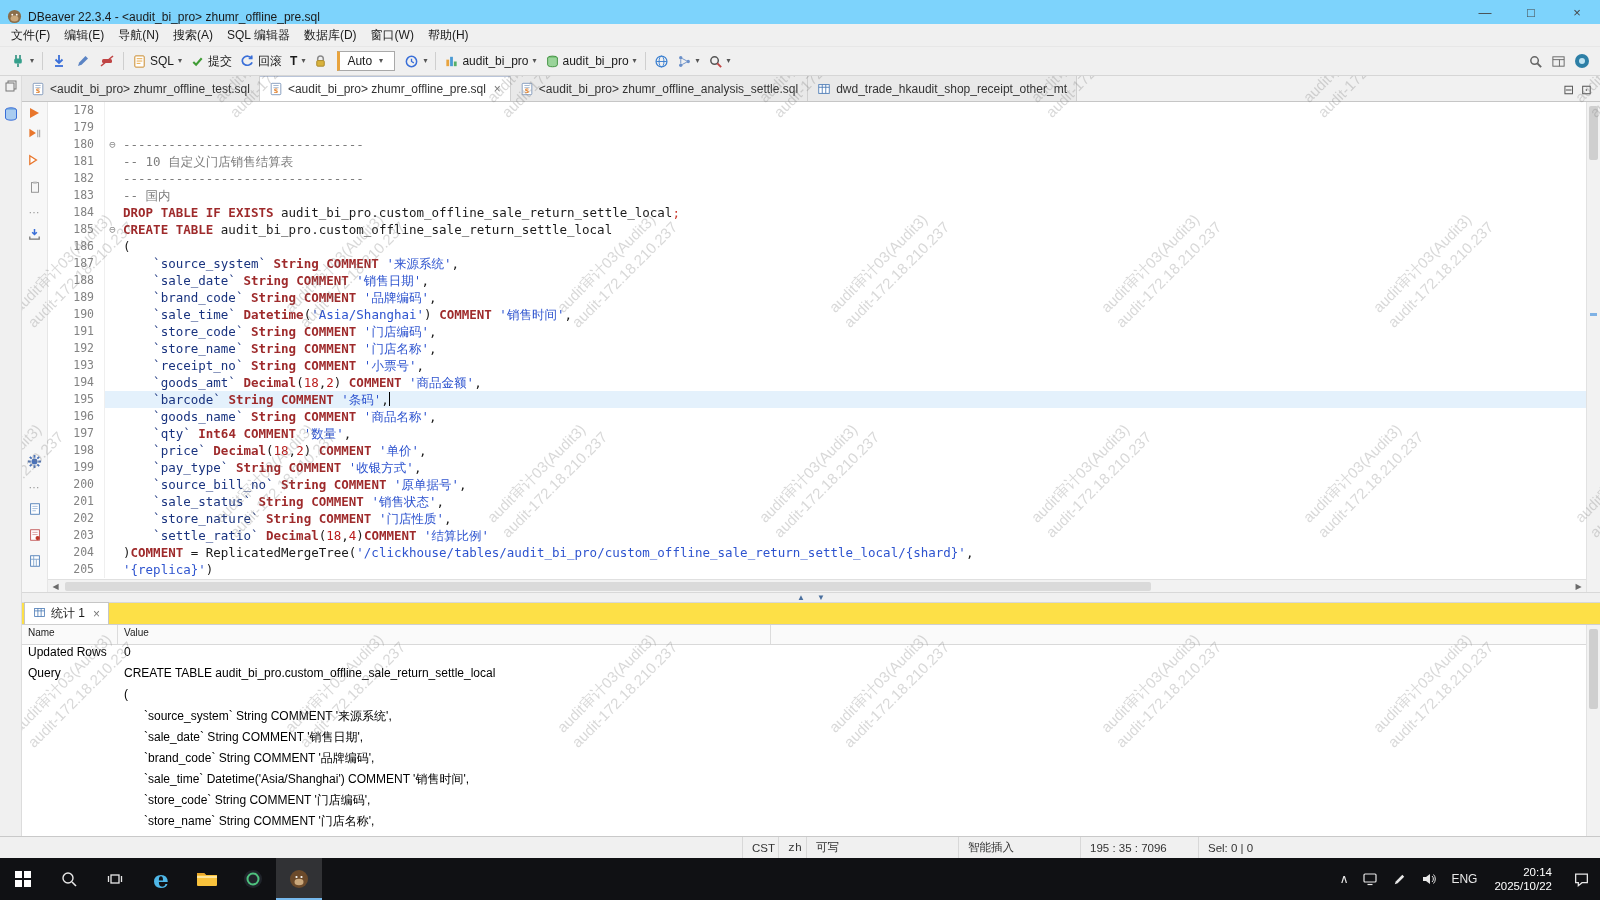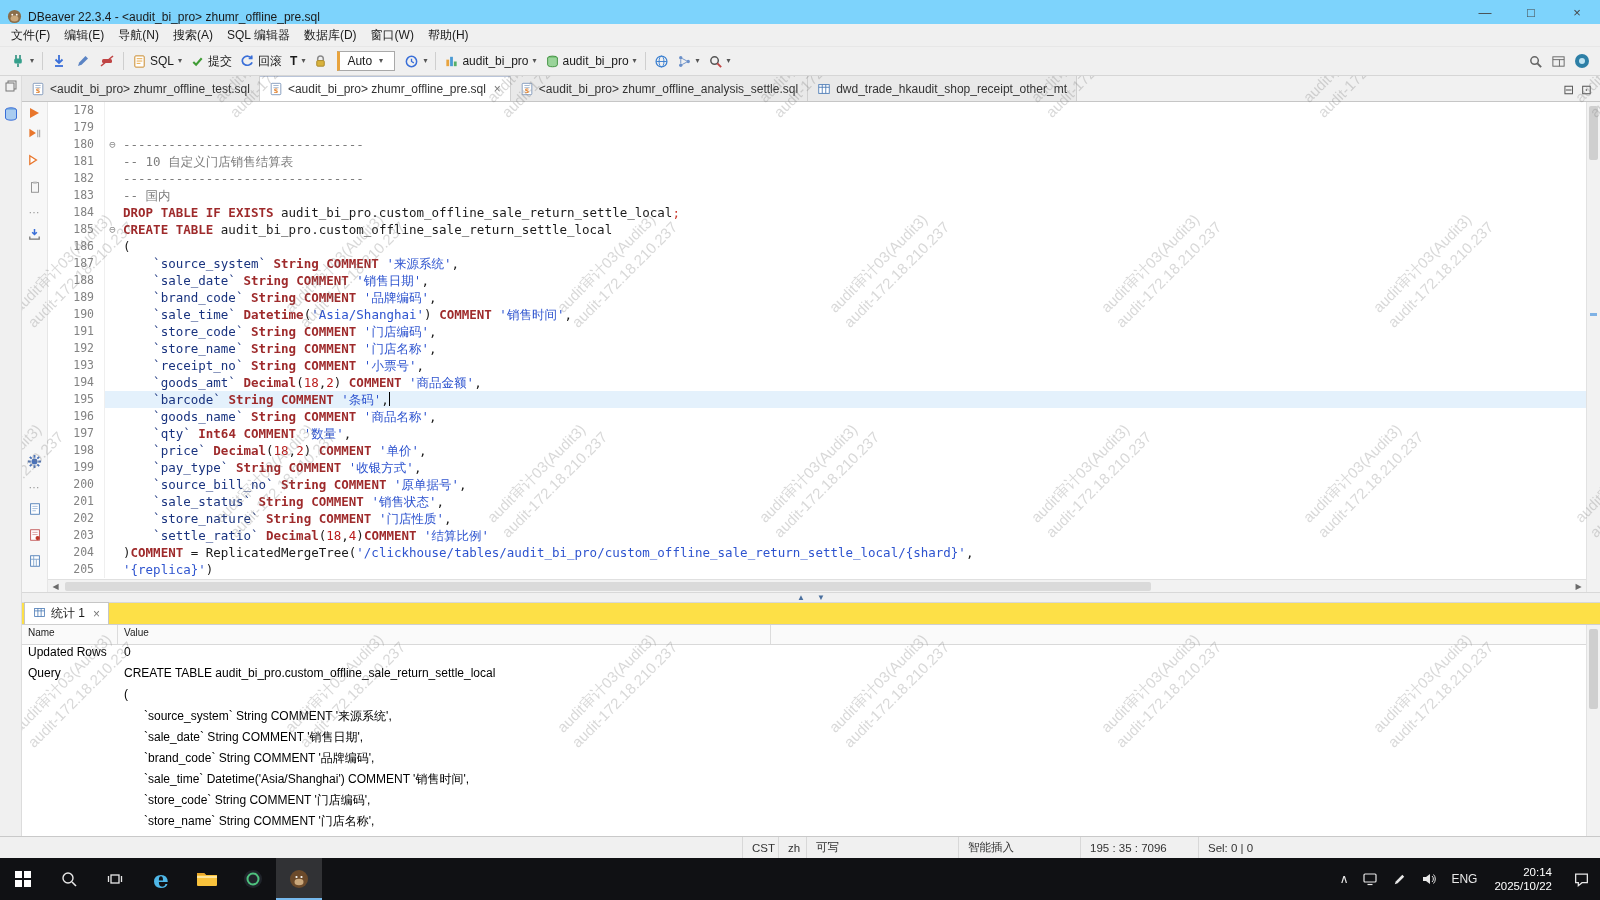--- a/index.html
+++ b/index.html
@@ -615,21 +615,21 @@
             <div>audit审计03(Audit3)</div>
           </div>
         </div>
     </div>
   </div>
 
   <div class="statusbar">
     <span class="sb-spacer"></span>
     <span style="display:flex;height:100%">
         <span class="sb-item" style="width: 36px;">CST</span>
-        <span class="sb-item" style="width: 28px;">zh</span>
+        <span class="sb-item" style="width: 28px; font-family: Liberation Mono, monospace;">zh</span>
         <span class="sb-item" style="width: 152px;">可写</span>
         <span class="sb-item" style="width: 122px;">智能插入</span>
         <span class="sb-item" style="width: 118px;">195 : 35 : 7096</span>
         <span class="sb-item" style="width: 96px;">Sel: 0 | 0</span>
       </span>
   </div>
 
   <div class="taskbar">
     <span class="tb-btn">
       <span class="win-logo">

